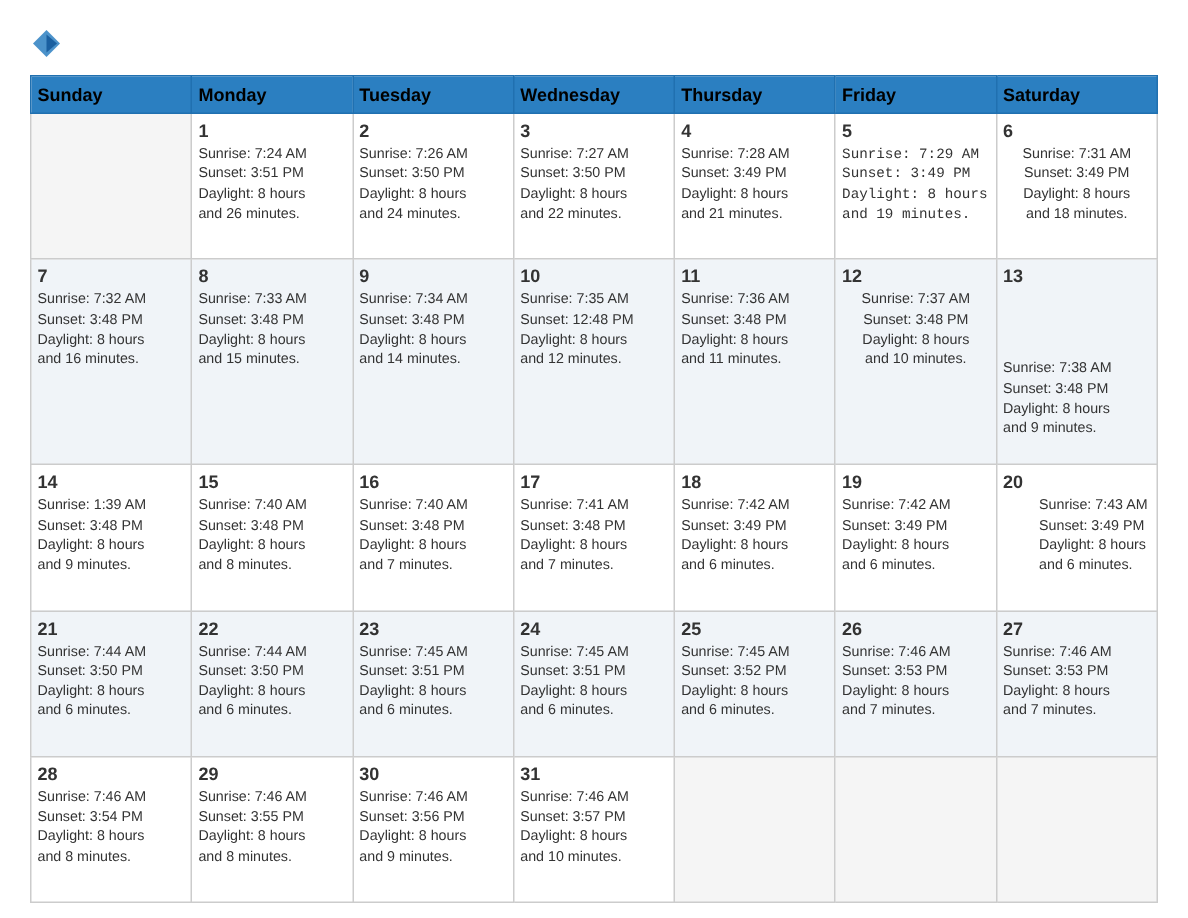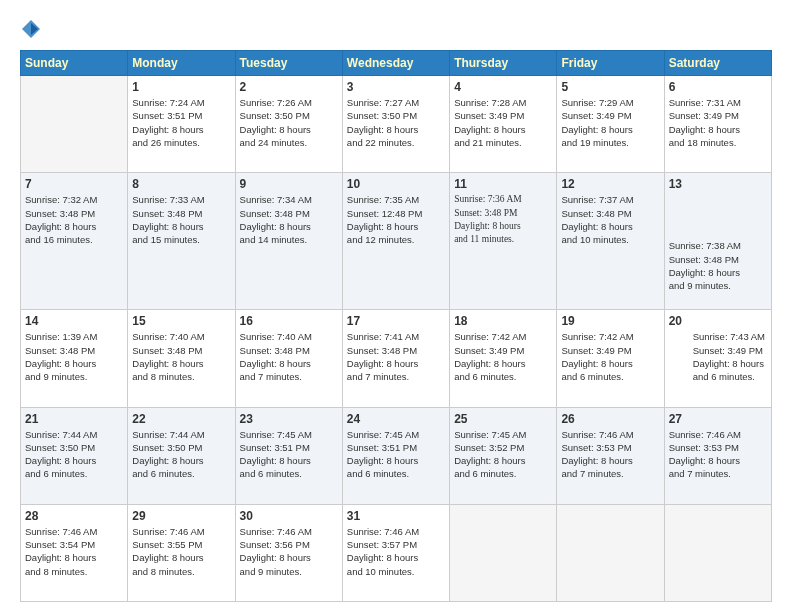--- a/index.html
+++ b/index.html
@@ -55,21 +55,21 @@
     }
     .calendar {
       flex: 1;
       border: 1px solid #ccc;
       border-collapse: collapse;
       width: 100%;
       table-layout: fixed;
     }
     .calendar th {
       background-color: #2b7fc1;
-      color: #fef9c3;
+      color: #000000;
       font-size: 12px;
       font-weight: bold;
       padding: 5px 4px;
       text-align: left;
       border: 1px solid #2070b0;
     }
     .calendar td {
       vertical-align: top;
       font-size: 10px;
       color: #333;
@@ -155,28 +155,28 @@
           </td>
           <td>
             <span class="day-number">4</span>
             <div class="cell-info" style="white-space: pre-line;">Sunrise: 7:28 AM
 Sunset: 3:49 PM
 Daylight: 8 hours
 and 21 minutes.</div>
           </td>
           <td>
             <span class="day-number">5</span>
-            <div class="cell-info" style="white-space: pre-line;">Sunrise: 7:29 AM
+            <div class="cell-info" style="white-space: pre-line; font-family: Liberation Mono, monospace;">Sunrise: 7:29 AM
 Sunset: 3:49 PM
 Daylight: 8 hours
 and 19 minutes.</div>
           </td>
           <td>
             <span class="day-number">6</span>
-            <div class="cell-info" style="white-space: pre-line;">Sunrise: 7:31 AM
+            <div class="cell-info" style="white-space: pre-line; text-align: center;">Sunrise: 7:31 AM
 Sunset: 3:49 PM
 Daylight: 8 hours
 and 18 minutes.</div>
           </td>
         </tr>
         <tr class="row-shaded">
           <td>
             <span class="day-number">7</span>
             <div class="cell-info" style="white-space: pre-line;">Sunrise: 7:32 AM
 Sunset: 3:48 PM
@@ -199,28 +199,28 @@
           </td>
           <td>
             <span class="day-number">10</span>
             <div class="cell-info" style="white-space: pre-line;">Sunrise: 7:35 AM
 Sunset: 12:48 PM
 Daylight: 8 hours
 and 12 minutes.</div>
           </td>
           <td>
             <span class="day-number">11</span>
-            <div class="cell-info" style="white-space: pre-line; font-family: Liberation Serif, serif;">Sunrise: 7:36 AM
+            <div class="cell-info" style="white-space: pre-line;">Sunrise: 7:36 AM
 Sunset: 3:48 PM
 Daylight: 8 hours
 and 11 minutes.</div>
           </td>
           <td>
             <span class="day-number">12</span>
-            <div class="cell-info" style="white-space: pre-line;">Sunrise: 7:37 AM
+            <div class="cell-info" style="white-space: pre-line; text-align: center;">Sunrise: 7:37 AM
 Sunset: 3:48 PM
 Daylight: 8 hours
 and 10 minutes.</div>
           </td>
           <td>
             <span class="day-number">13</span>
             <div class="cell-info" style="white-space: pre-line; margin-top: 48px;">Sunrise: 7:38 AM
 Sunset: 3:48 PM
 Daylight: 8 hours
 and 9 minutes.</div>

